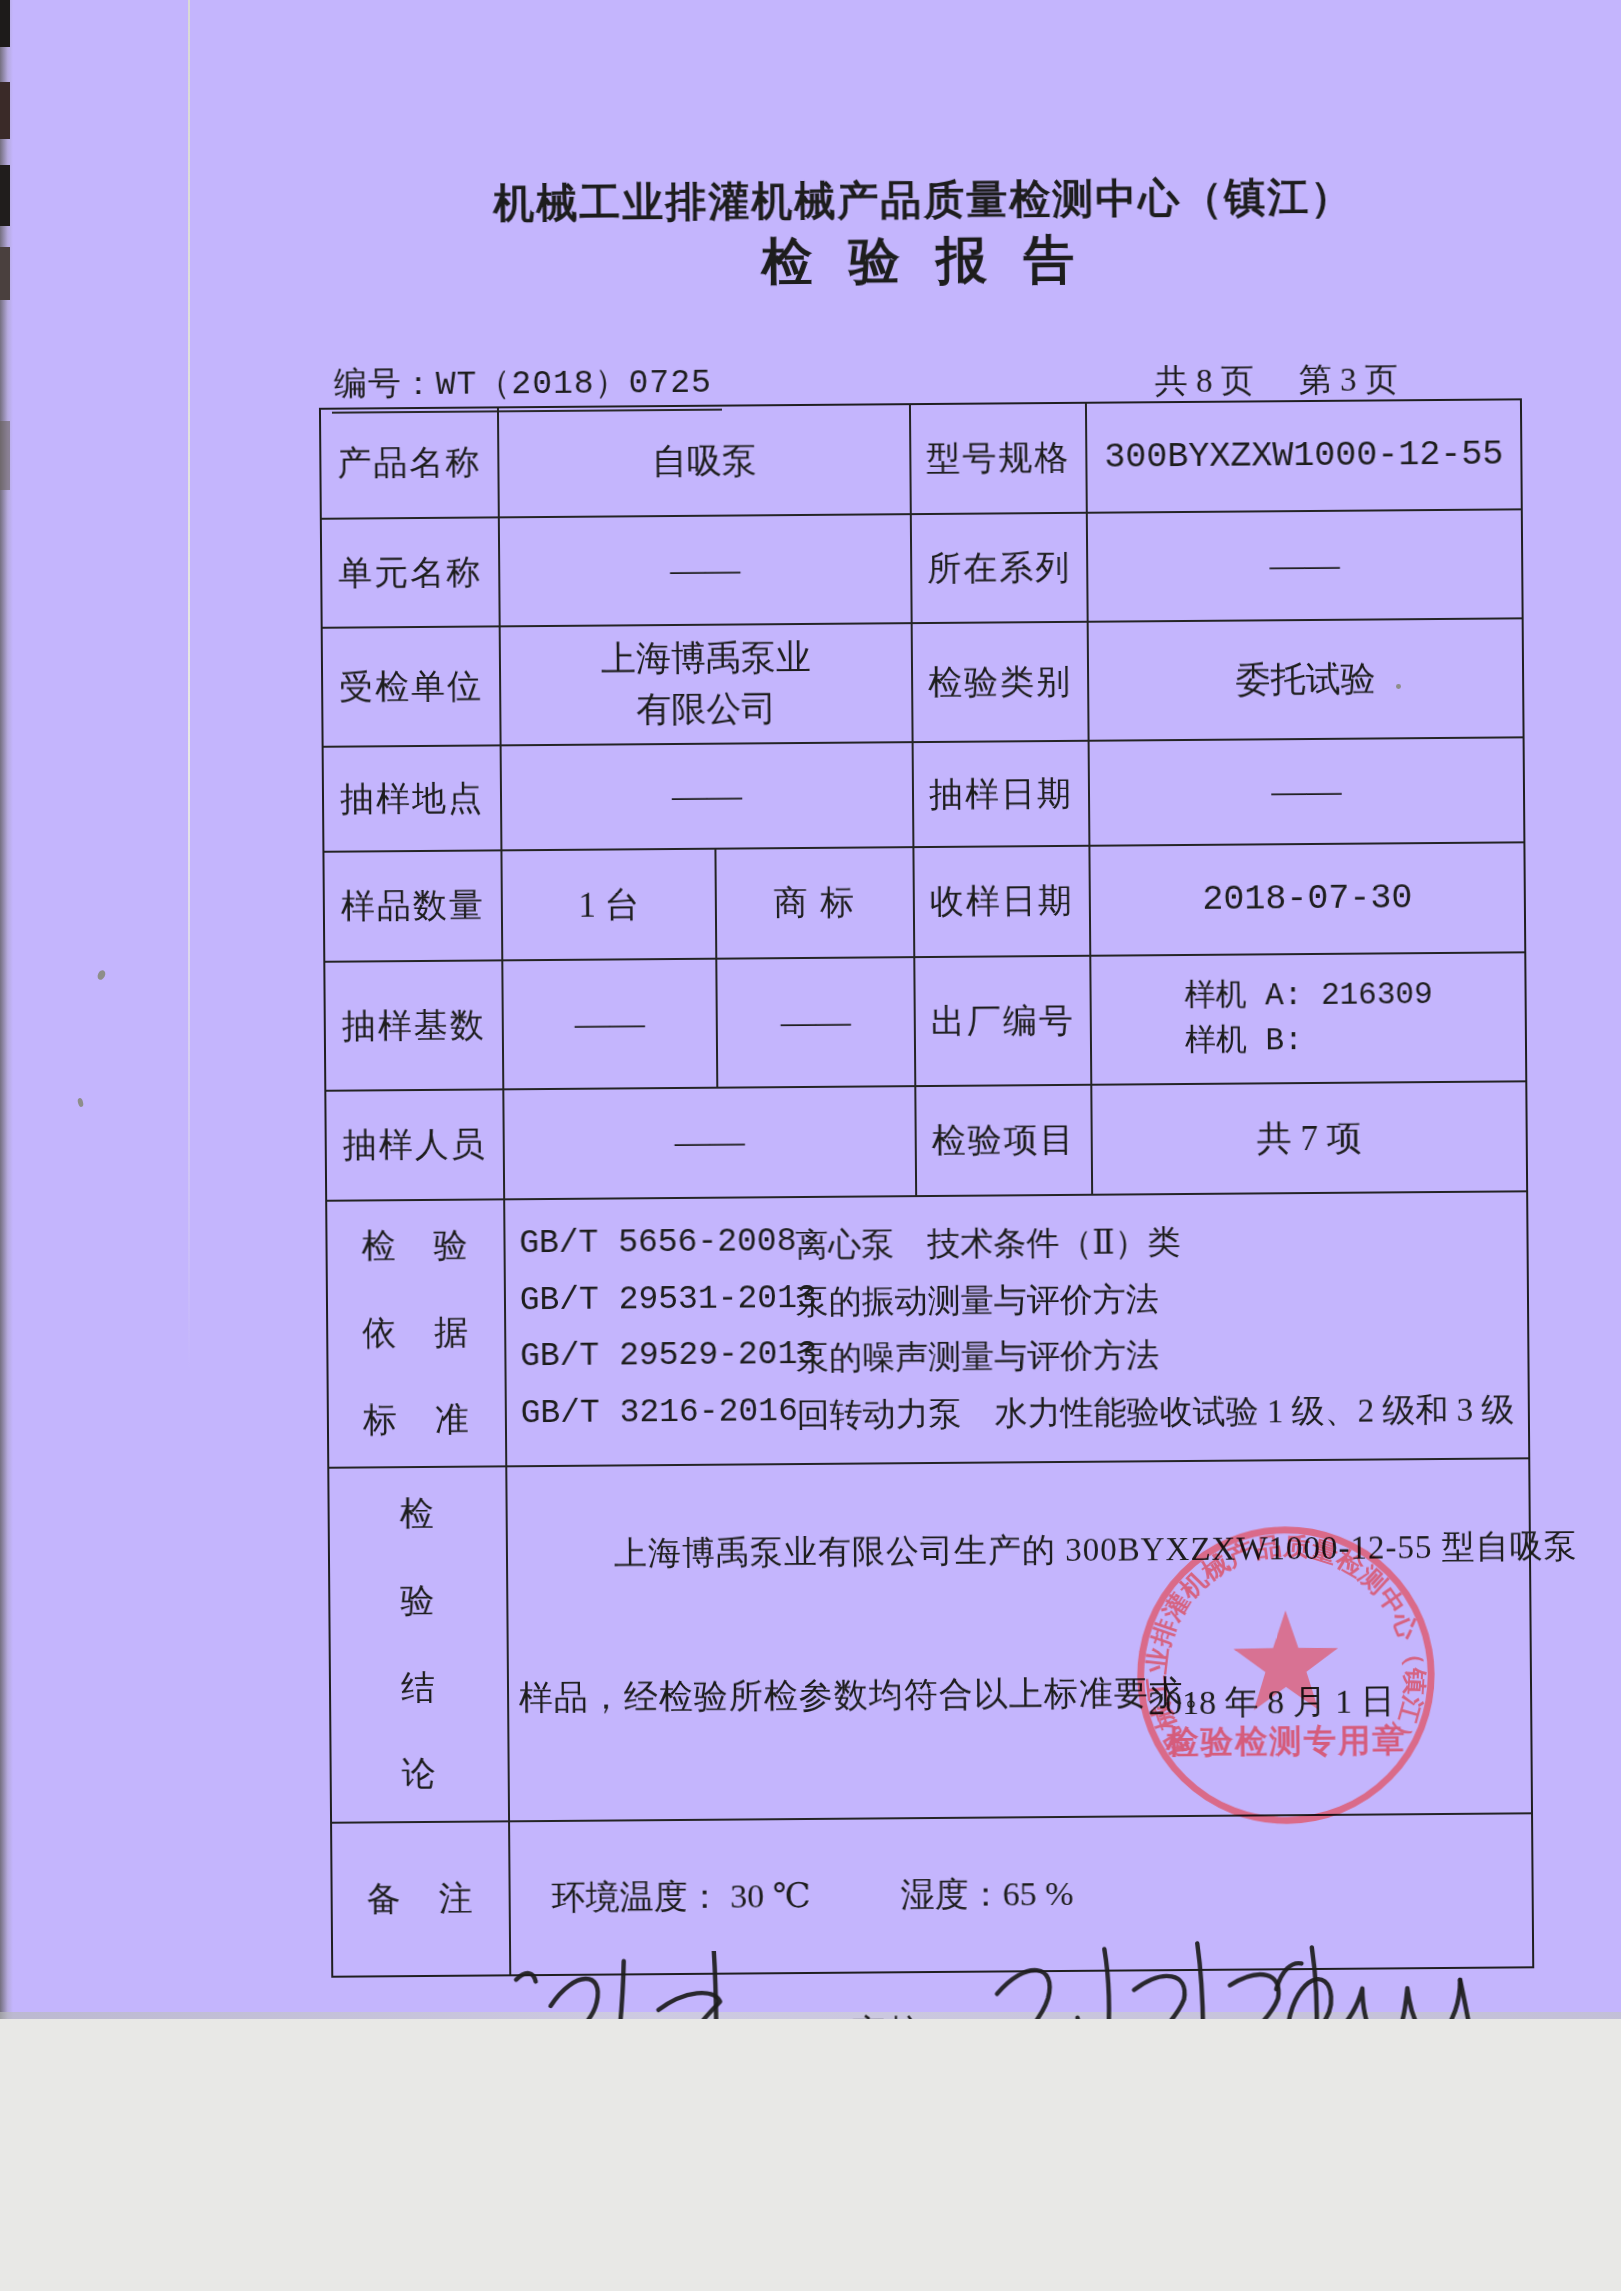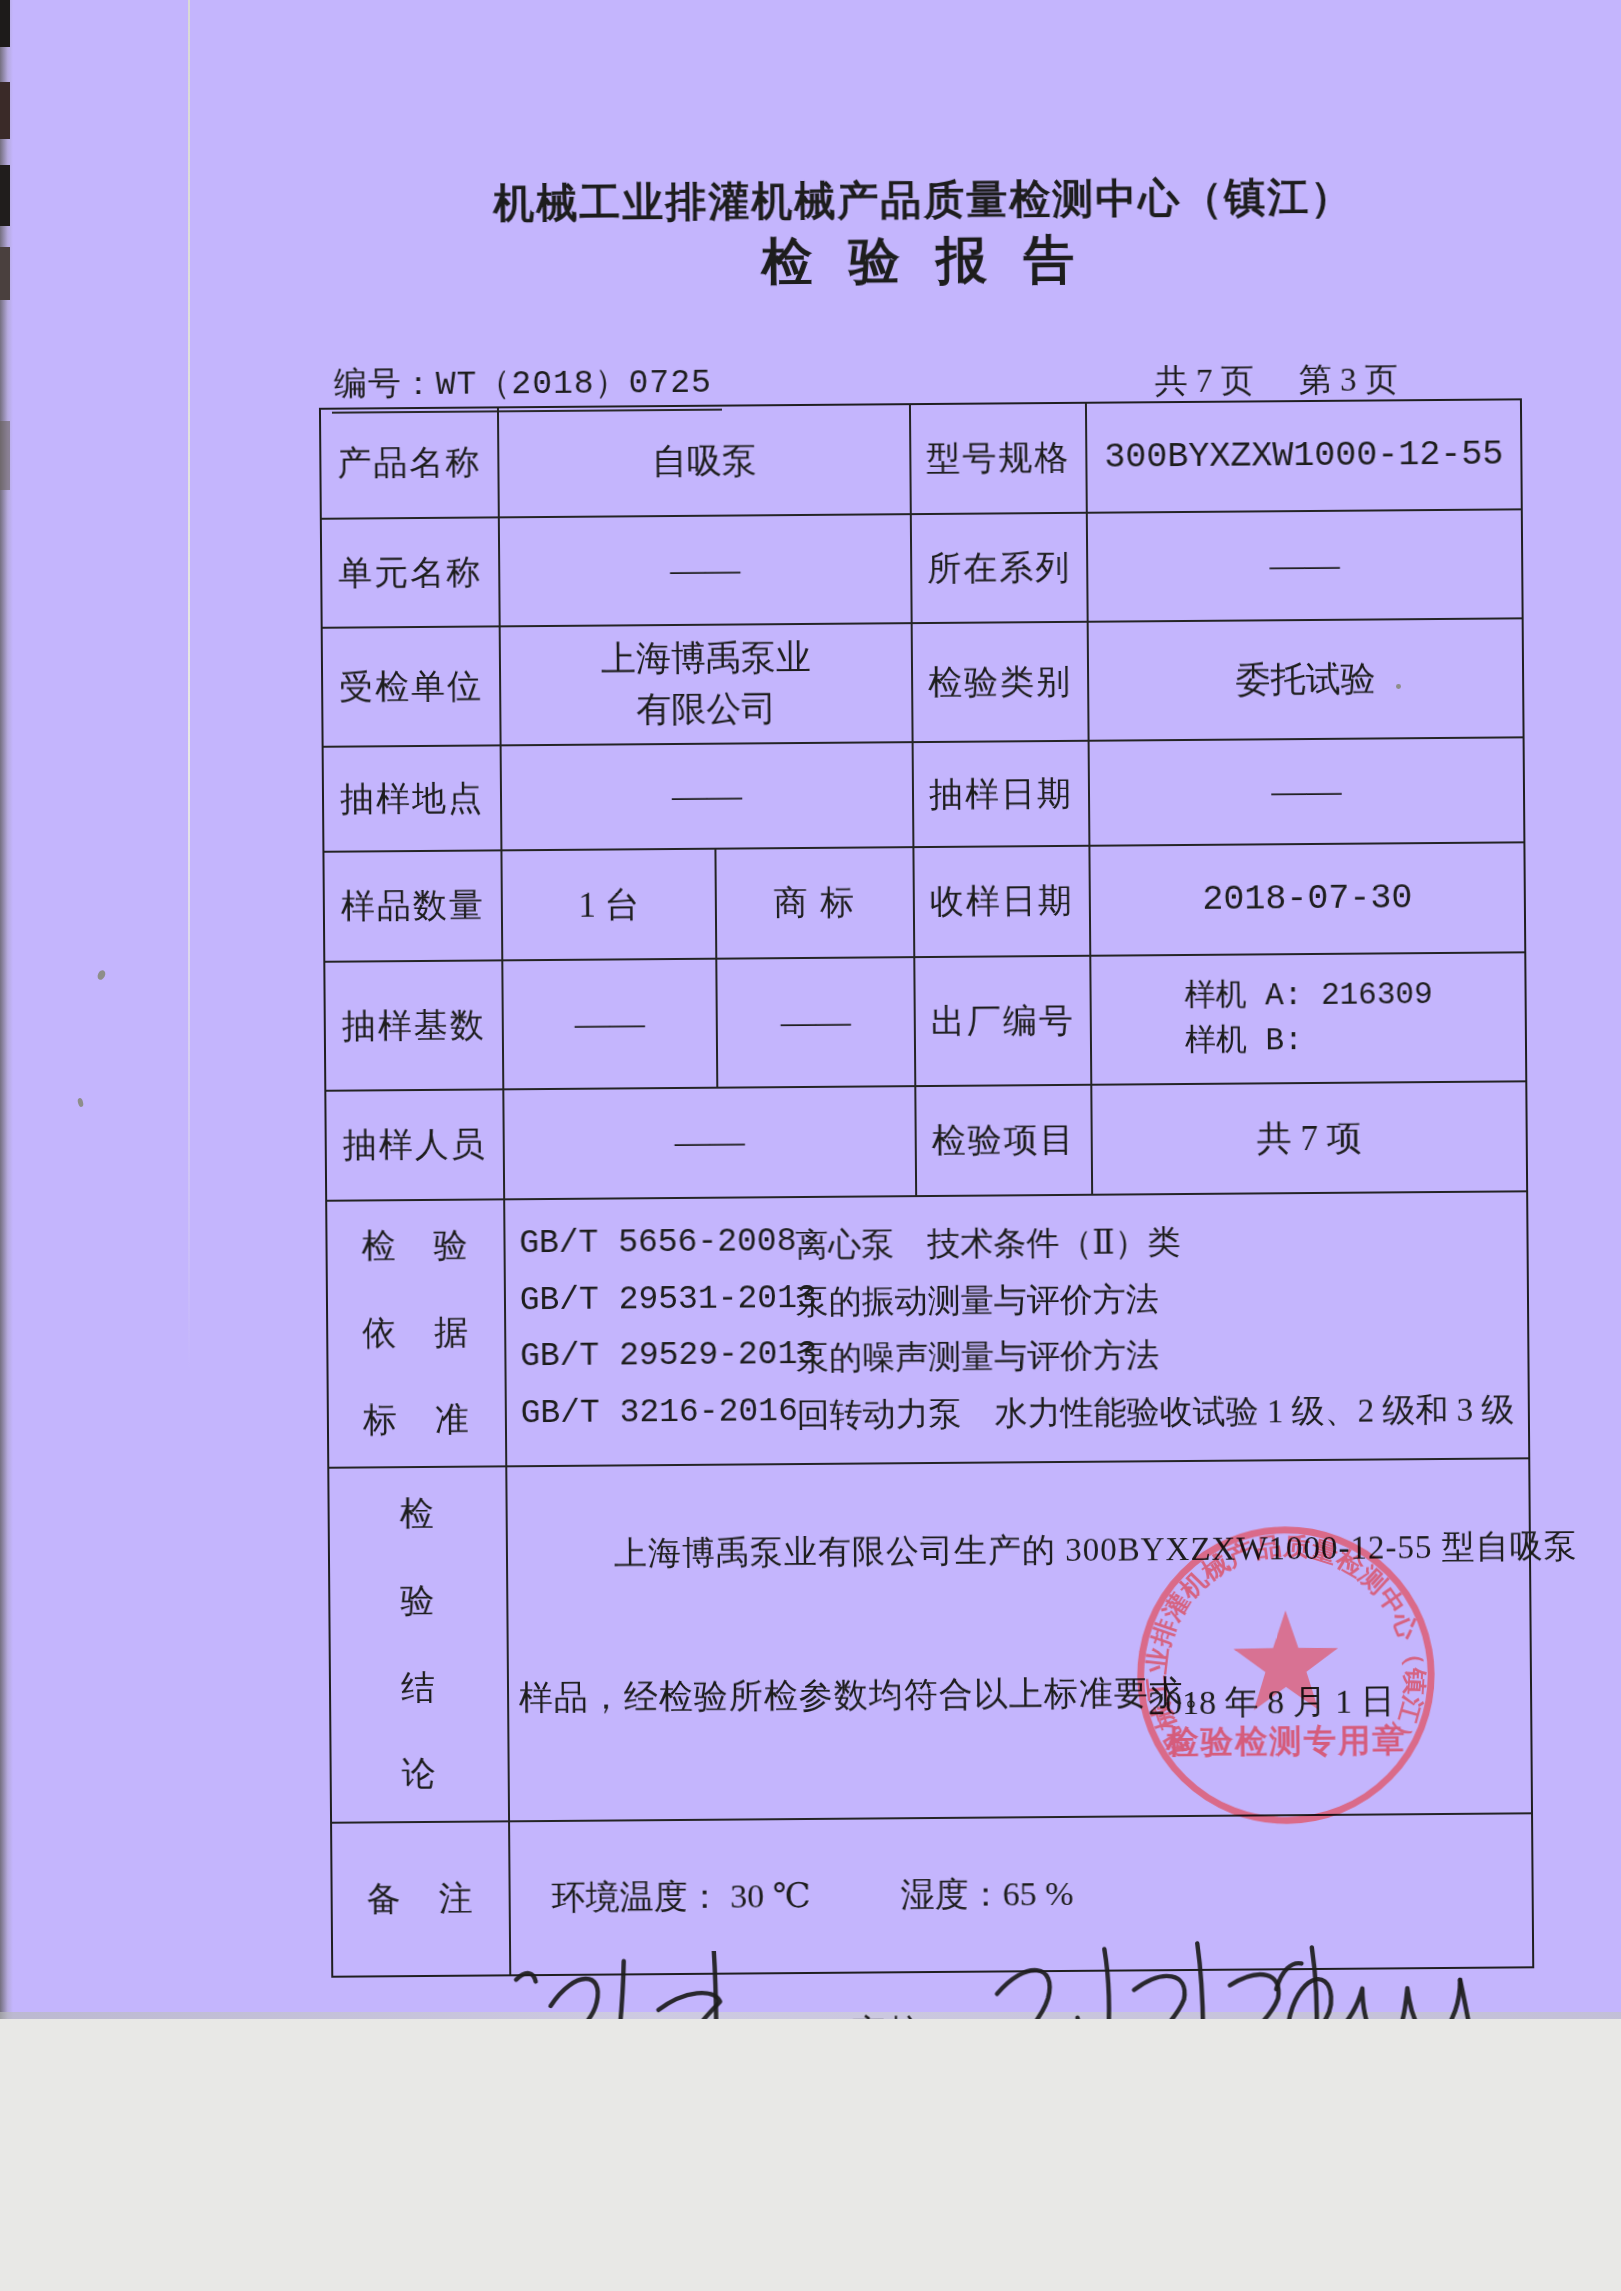--- a/index.html
+++ b/index.html
@@ -71,21 +71,21 @@
   <div class="speck" style="left:98px;top:970px;width:6.9px;height:9.8px;transform:rotate(25deg);"></div>
   <div class="speck" style="left:78px;top:1098px;width:4.9px;height:8.8px;transform:rotate(-15deg);"></div>
   <div class="speck" style="left:1396px;top:684px;width:4.9px;height:4.9px;"></div>
 
   <div class="tilt">
 
     <div class="org-title">机械工业排灌机械产品质量检测中心（镇江）</div>
     <div class="report-title">检 验 报 告</div>
     <div class="report-no"><span>编号：</span><span class="mono">WT（2018）0725</span></div>
     <div class="pages">
-      <span>共 7 页</span>
+      <span>共 8 页</span>
       <span>第 3 页</span>
     </div>
 
     <div class="report-table">
 
       <div class="trow first" style="height:108px">
         <div class="cell c1 cfirst lab">产品名称</div>
         <div class="cell c23 val">自吸泵</div>
         <div class="cell c4 lab">型号规格</div>
         <div class="cell c5 val mono">300BYXZXW1000-12-55</div>

